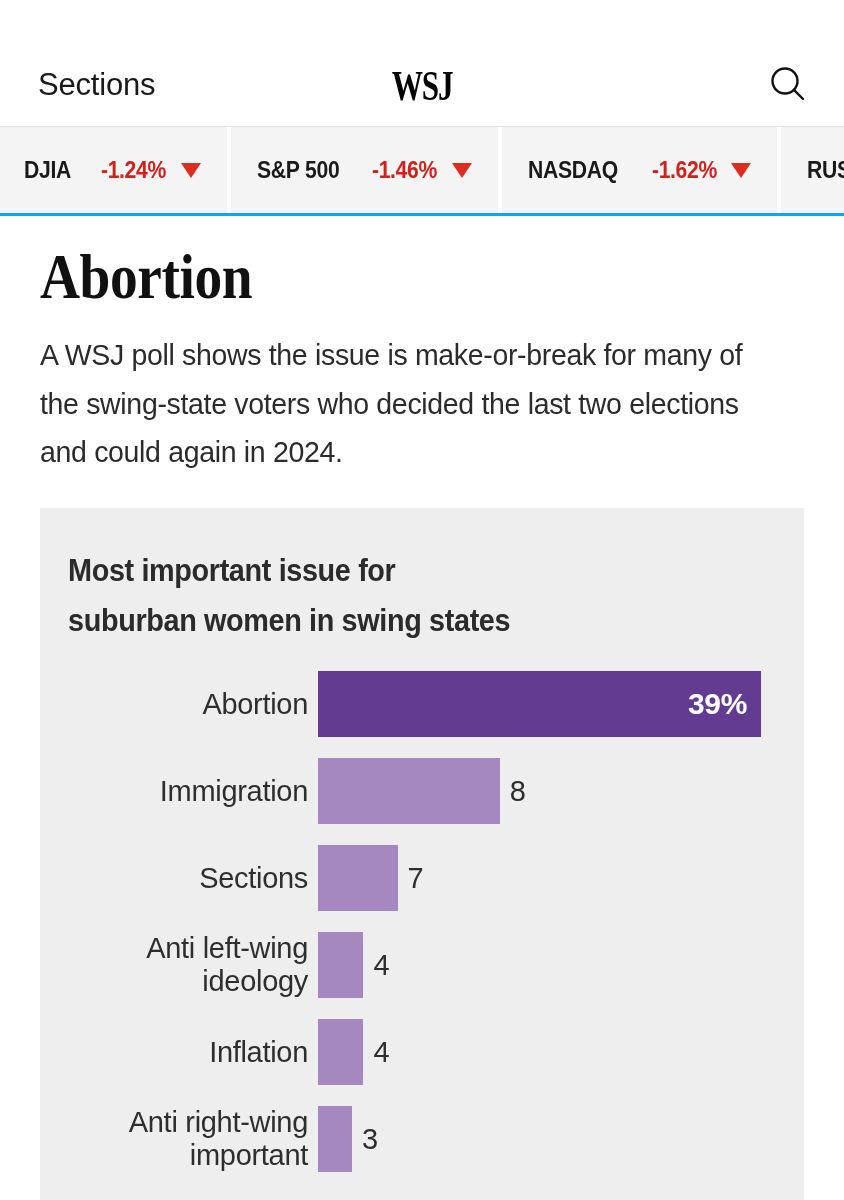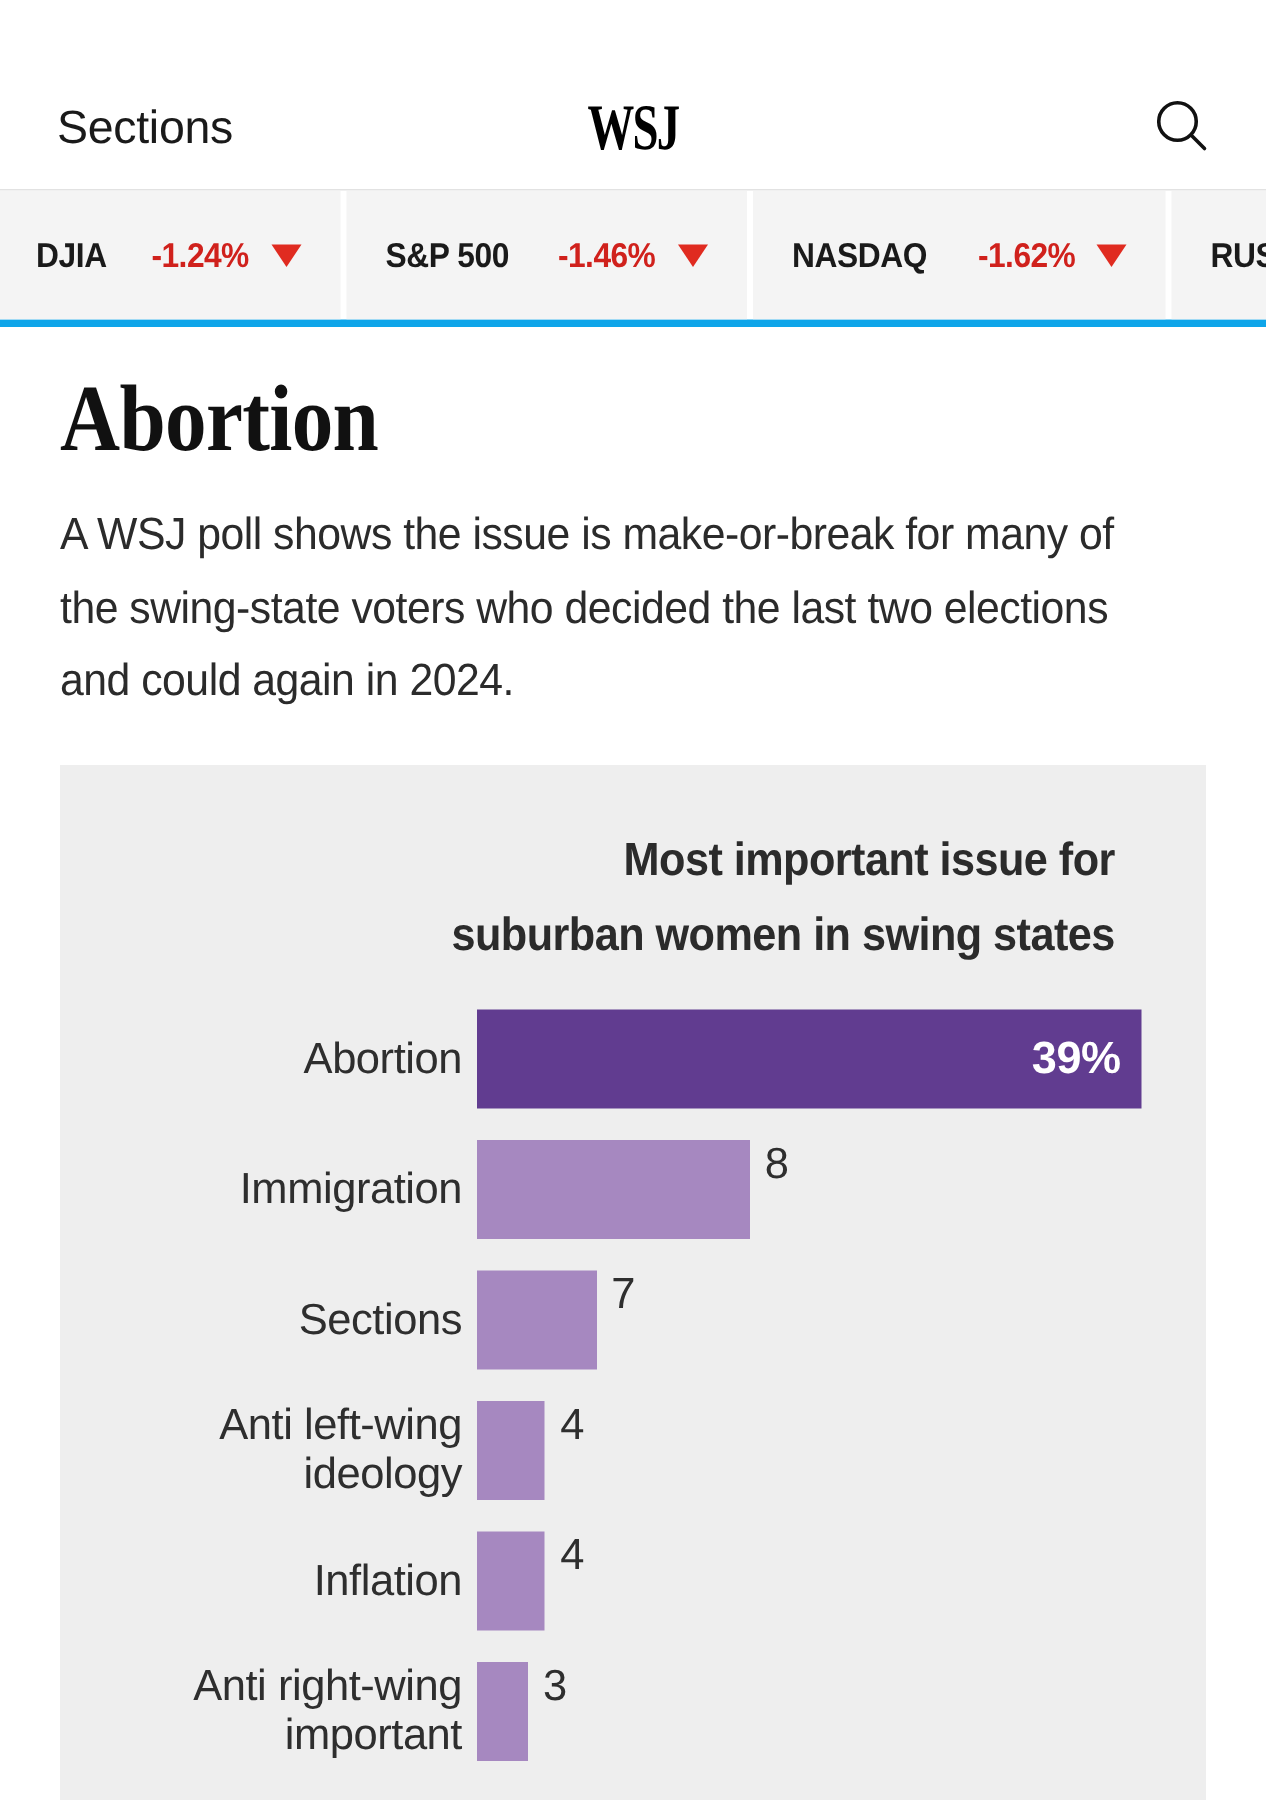--- a/index.html
+++ b/index.html
@@ -66,21 +66,21 @@
     cursor: pointer;
   }
 
   
   .ticker-bar {
     height: 86px;
     background: #ffffff;
     display: flex;
     align-items: stretch;
     overflow: hidden;
-    border-bottom: 5px solid #0ea5e9;
+    border-bottom: 3px solid #0ea5e9;
   }
   .ticker-item {
     background: #f4f4f4;
     display: flex;
     align-items: center;
     flex: 0 0 auto;
     padding: 0 26px;
     margin-right: 4px;
     box-sizing: border-box;
     cursor: pointer;
@@ -160,21 +160,20 @@
   }
   .chart-title {
     font-family: "Liberation Sans", sans-serif;
     font-weight: bold;
     font-size: 31px;
     line-height: 1.62;
     color: #2b2b2b;
     padding: 38px 28px 0 28px;
     margin: 0;
     letter-spacing: -0.4px;
-    text-align: right;
   }
   .chart-title-inner {
     display: inline-block;
     transform: scaleX(0.93);
     transform-origin: left top;
   }
 
   .chart-body {
     padding: 25px 0 0 0;
   }
@@ -191,21 +190,21 @@
     box-sizing: border-box;
     font-family: "Liberation Sans", sans-serif;
     font-size: 29px;
     line-height: 1.15;
     color: #2e2e2e;
     letter-spacing: -0.3px;
     flex: 0 0 auto;
   }
   .bar-wrap {
     display: flex;
-    align-items: flex-start;
+    align-items: center;
     flex: 1 1 auto;
     min-width: 0;
   }
   .bar {
     height: 66px;
     background: #a688c0;
     flex: 0 0 auto;
     display: flex;
     align-items: center;
     justify-content: flex-end;

